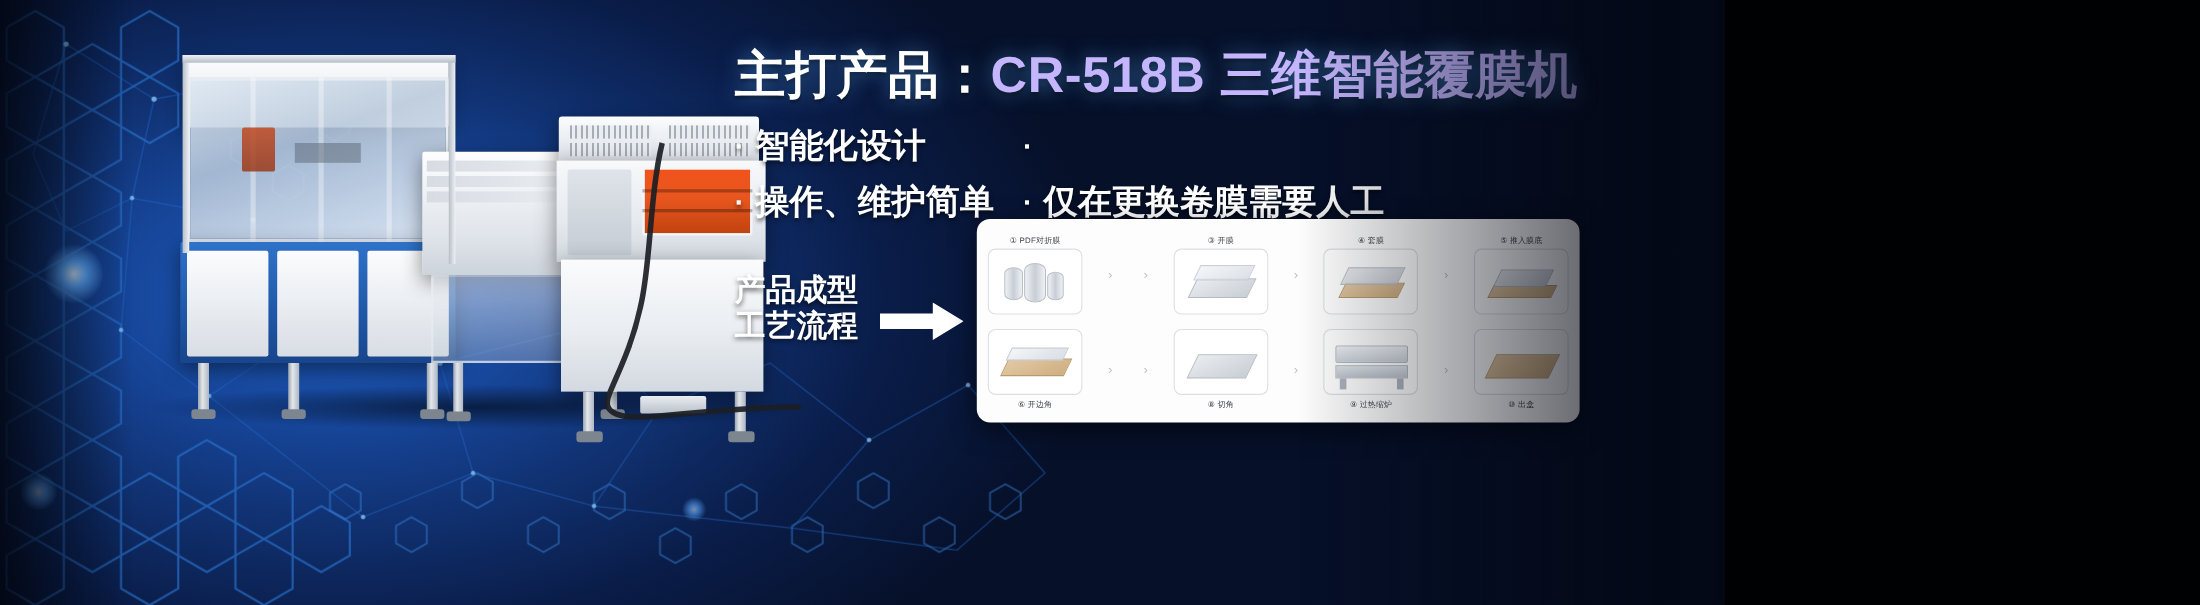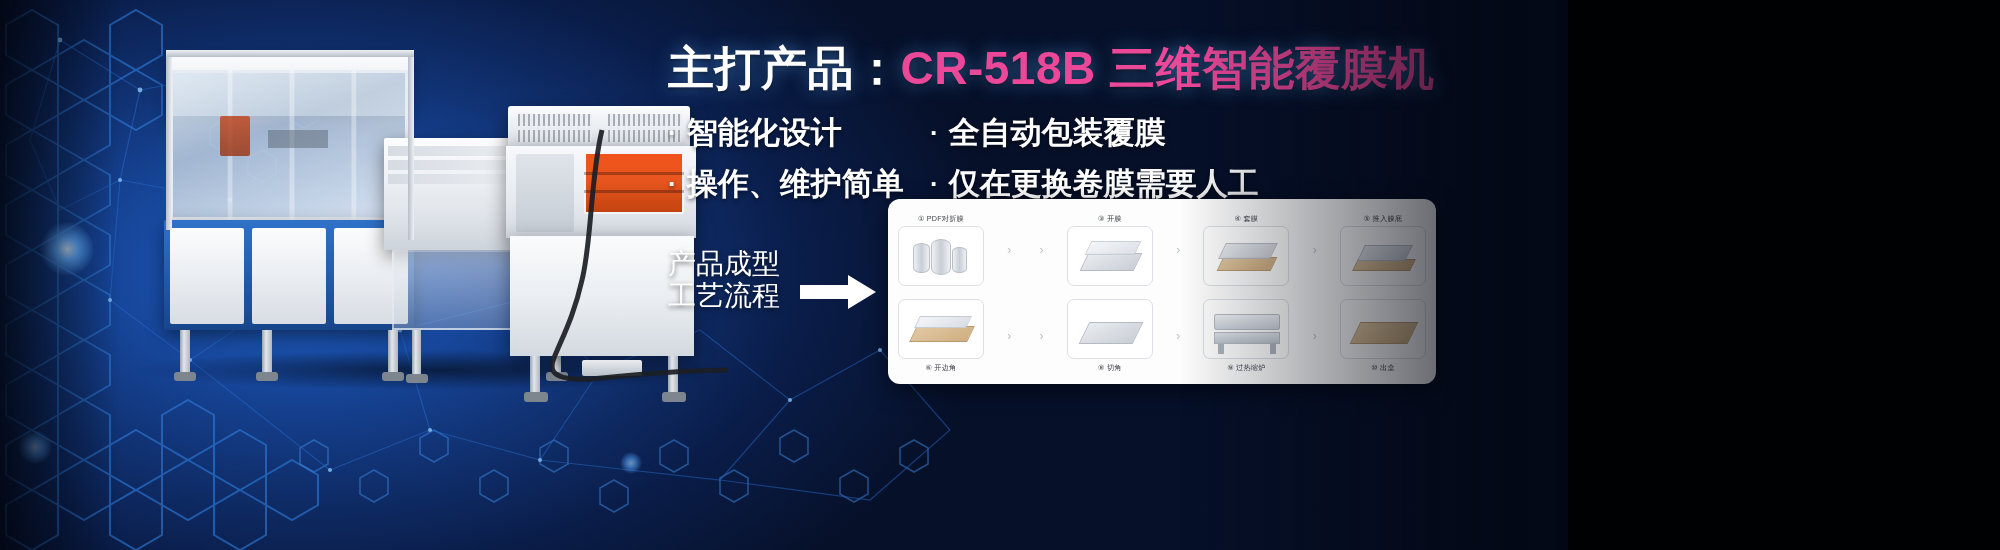--- a/index.html
+++ b/index.html
@@ -58,38 +58,38 @@
   .vent { background: repeating-linear-gradient(90deg,#9aa1a9 0 2px, #e9edf1 2px 5px); }
 
   
   .headline {
     position: absolute; left: 668px; top: 38px;
     font-size: 46px; font-weight: bold; letter-spacing: .5px;
     white-space: nowrap;
     text-shadow: 0 0 18px rgba(90,175,255,.55), 0 2px 3px rgba(0,0,0,.5);
   }
   .headline .hl-white { color: #ffffff; }
-  .headline .hl-cyan  { color: #ec4899; }
+  .headline .hl-cyan  { color: #c4b5fd; }
 
   
   .features {
     position: absolute; left: 668px; top: 112px;
     display: grid; grid-template-columns: 262px auto; row-gap: 9px; column-gap: 0px;
   }
   .feat {
     display: flex; align-items: center; gap: 10px;
     color: #ffffff; font-size: 31px; font-weight: bold; white-space: nowrap;
     text-shadow: 0 2px 4px rgba(0,0,0,.55);
   }
   .feat .dot { font-size: 26px; line-height: 1; color: #ffffff; }
 
   
   .proc-label {
     position: absolute; left: 668px; top: 248px;
-    color: #ffffff; font-size: 28px; font-weight: normal; line-height: 1.16;
+    color: #ffffff; font-size: 28px; font-weight: bold; line-height: 1.16;
     white-space: nowrap; text-shadow: 0 2px 5px rgba(0,0,0,.6);
   }
   .arrow { position: absolute; left: 800px; top: 275px; width: 76px; height: 34px; }
 
   
   .flow {
     position: absolute; left: 888px; top: 199px;
     width: 548px; height: 185px;
     background: #fdfdfd; border-radius: 12px;
     box-shadow: 0 6px 22px rgba(0,0,0,.55);
@@ -282,21 +282,20 @@
     <span class="hl-white">主打产品：</span><span class="hl-cyan">CR-518B</span><span class="hl-cyan"> 三维智能覆膜机</span>
   </div>
 
   <div class="features">
     <div class="feat">
       <span class="dot">·</span>
       <span>智能化设计</span>
     </div>
     <div class="feat">
       <span class="dot">·</span>
-      <span>全自动包装覆膜</span>
     </div>
     <div class="feat">
       <span class="dot">·</span>
       <span>操作、维护简单</span>
     </div>
     <div class="feat">
       <span class="dot">·</span>
       <span>仅在更换卷膜需要人工</span>
     </div>
   </div>

